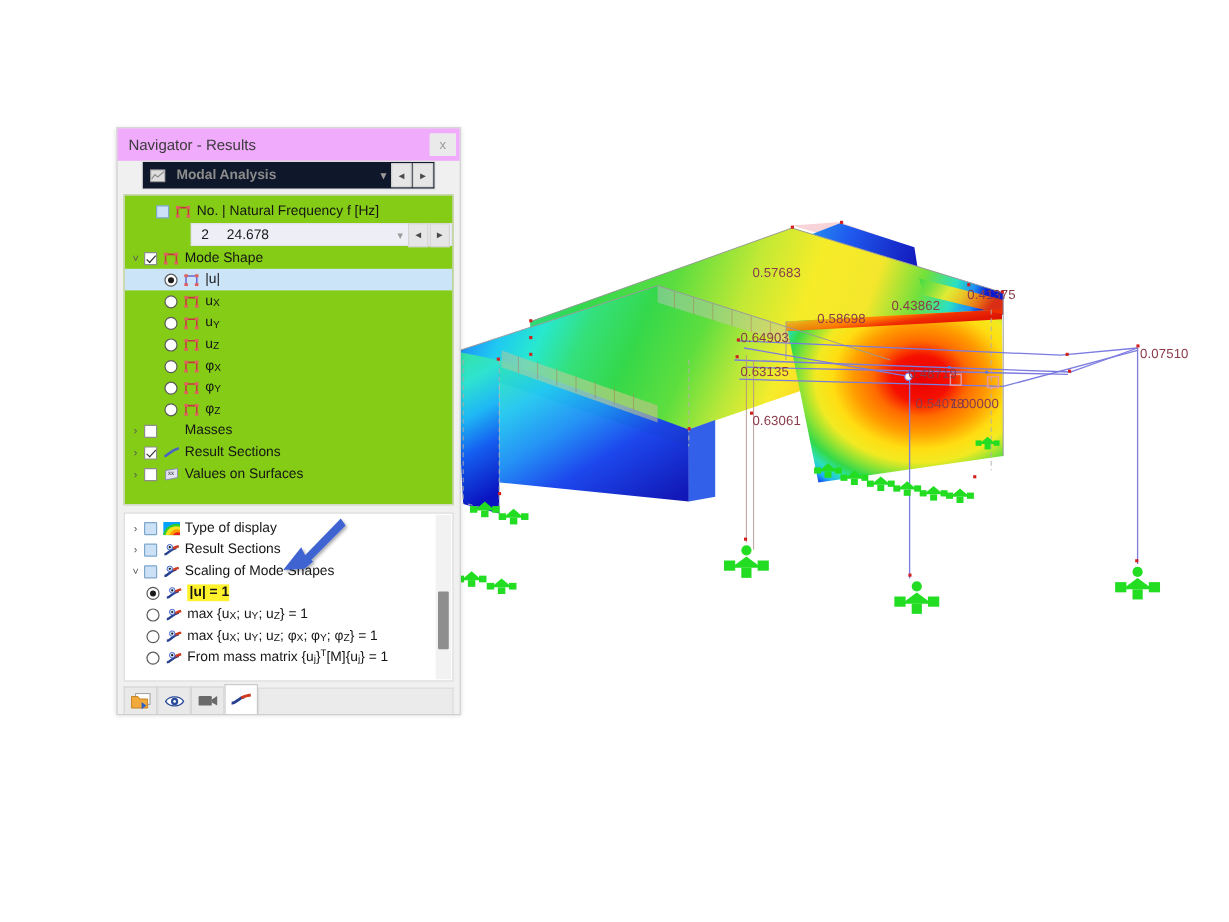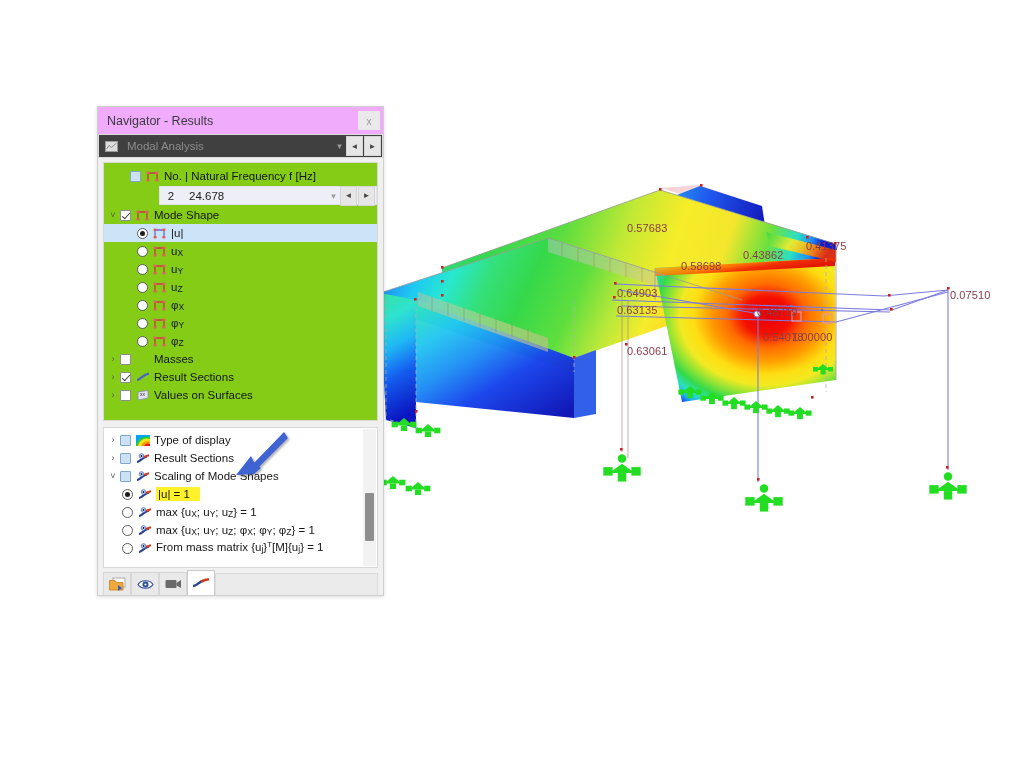--- a/index.html
+++ b/index.html
@@ -30,39 +30,39 @@
     height:27px; flex:0 0 27px; display:flex; align-items:center;
     padding:0 3px 0 9px; background:#f0abfc;
   }
   .nav-title { font-size:12.5px; color:#3b3b3b; flex:1; }
   .nav-close {
     width:22px; height:19px; display:flex; align-items:center; justify-content:center;
     color:#9a9a9a; font-size:11px; background:#eaeaea; border-radius:1px;
   }
 
   .nav-combobar {
-    height:24px; flex:0 0 24px; margin:0 0; display:flex; align-items:center;
-    background:#404040; border:1px solid #dcdcdc; border-radius:1px;
+    height:24px; flex:0 0 24px; margin:0 20px; display:flex; align-items:center;
+    background:#0f172a; border:1px solid #dcdcdc; border-radius:1px;font-weight:bold;
   }
   .nav-combobar .cbicon { width:20px; display:flex; justify-content:center; align-items:center; margin-left:2px; }
   .nav-combobar .cbtext { flex:1; padding-left:6px; color:#8c8c8c; font-size:11.5px; }
   .cbarrow { width:13px; display:flex; align-items:center; justify-content:center; color:#9b9b9b; font-size:9px; }
   .cbnav {
     width:17px; height:20px; margin-right:1px; display:flex; align-items:center; justify-content:center;
     background:#e6e6e6; border:1px solid #d4d4d4; color:#4a4a4a; font-size:8px;
   }
 
   .nav-tree {
     flex:1 1 auto; margin:4px 5px 0 5px; background:#84cc16;
     border:1px solid #d8d8d8; overflow:hidden; position:relative; padding-top:4px;
   }
 
   .row { display:flex; align-items:center; height:18px; padding-left:2px; position:relative; }
   .row.sel { background:#cce4f7; }
-  .row.hl > .rlabel { background:#fff22d; padding:0 10px 0 2px; }
+  .row.hl > .rlabel { background:#fff22d; padding:0 0 0 2px;font-weight:bold; }
 
   .exp { width:14px; flex:0 0 14px; text-align:center; color:#555; font-size:9px; line-height:1; }
   .indent { flex:0 0 auto; }
 
   .cbx {
     width:11px; height:11px; flex:0 0 11px; border:1px solid #8d8d8d;
     background:#fff; margin-right:4px; position:relative; border-radius:1px;
   }
   .cbx.blue { background:#cce1f5; border-color:#7ea7cc; }
   .cbx.checked::after {
@@ -428,21 +428,21 @@
           <rect x="-20" y="6" width="10" height="9"></rect>
           <rect x="10" y="6" width="10" height="9"></rect>
         </g>
     </g>
   </svg>
 
   <div class="vlabel" style="left:627px;top:222px">0.57683</div>
   <div class="vlabel" style="left:743px;top:249px">0.43862</div>
   <div class="vlabel" style="left:806px;top:240px">0.41375</div>
   <div class="vlabel" style="left:681px;top:260px">0.58698</div>
-  <div class="vlabel" style="left:617px;top:287px">0.64903</div>
+  <div class="vlabel" style="left:617px;top:276px">0.64903</div>
   <div class="vlabel" style="left:617px;top:304px">0.63135</div>
   <div class="vlabel" style="left:950px;top:289px">0.07510</div>
   <div class="vlabel" style="left:757px;top:306px">0.48719</div>
   <div class="vlabel" style="left:763px;top:331px">0.54078</div>
   <div class="vlabel" style="left:792px;top:331px">1.00000</div>
   <div class="vlabel" style="left:627px;top:345px">0.63061</div>
 </div>
 
 <div id="navigator">
 

